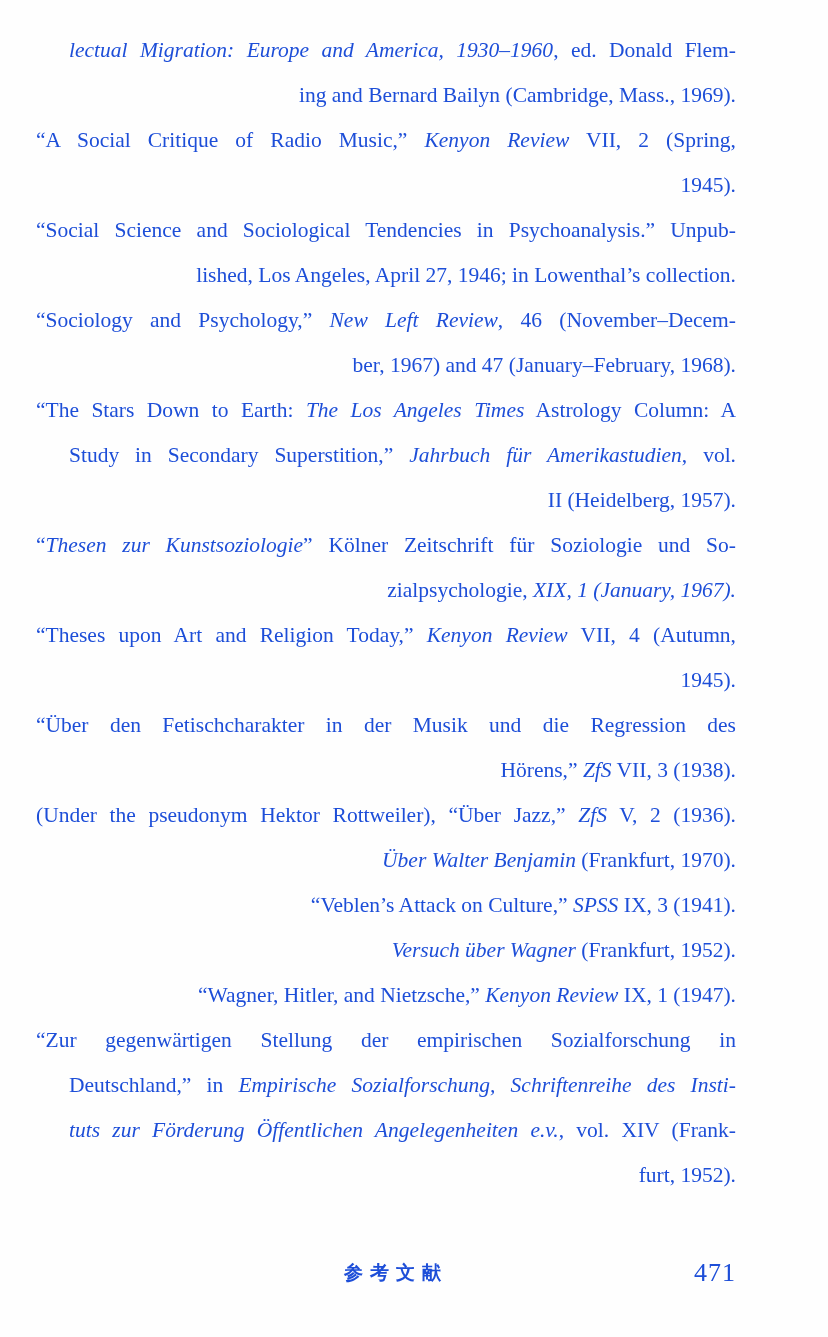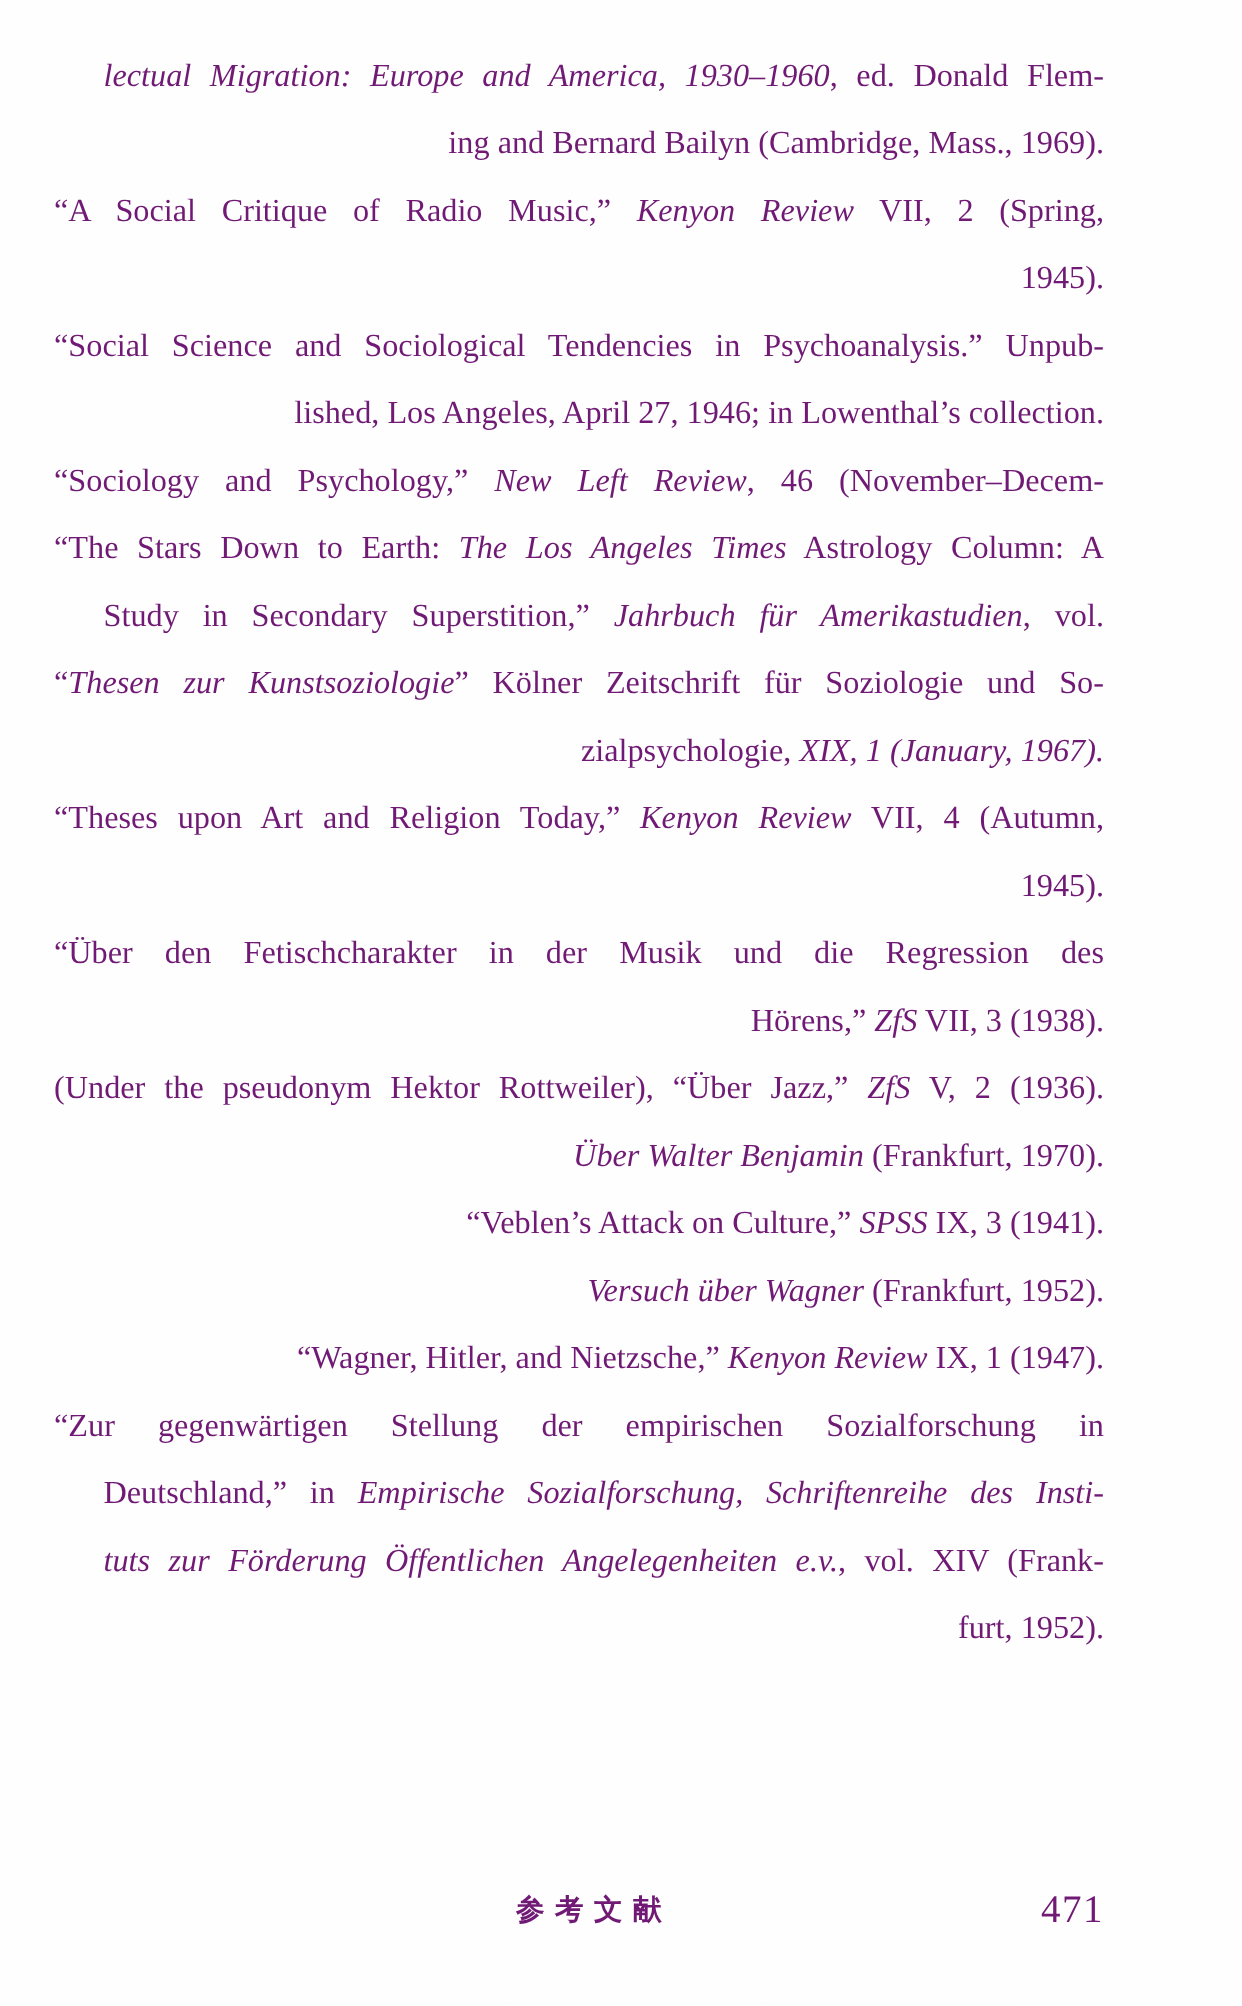--- a/index.html
+++ b/index.html
@@ -7,21 +7,21 @@
     padding: 0;
     background: #ffffff;
   }
   .page {
     position: relative;
     width: 828px;
     height: 1337px;
     background: #fefefe;
     overflow: hidden;
     font-family: "Liberation Serif", "DejaVu Serif", serif;
-    color: #701a75;
+    color: #1d4ed8;
   }
   .biblio {
     position: absolute;
     left: 36px;
     top: 28px;
     width: 700px;
     font-size: 21.5px;
     line-height: 45px;
   }
   .entry { margin: 0; }
@@ -73,24 +73,26 @@
       <div class="entry">
         <div class="line just"><span>“A Social Critique of Radio Music,” </span><em>Kenyon Review</em><span> VII, 2 (Spring,</span></div>
         <div class="line indent"><span>1945).</span></div>
       </div>
       <div class="entry">
         <div class="line just"><span>“Social Science and Sociological Tendencies in Psychoanalysis.” Unpub-</span></div>
         <div class="line indent"><span>lished, Los Angeles, April 27, 1946; in Lowenthal’s collection.</span></div>
       </div>
       <div class="entry">
         <div class="line just"><span>“Sociology and Psychology,” </span><em>New Left Review</em><span>, 46 (November–Decem-</span></div>
+        <div class="line indent"><span>ber, 1967) and 47 (January–February, 1968).</span></div>
       </div>
       <div class="entry">
         <div class="line just"><span>“The Stars Down to Earth: </span><em>The Los Angeles Times</em><span> Astrology Column: A</span></div>
         <div class="line indent just"><span>Study in Secondary Superstition,” </span><em>Jahrbuch für Amerikastudien</em><span>, vol.</span></div>
+        <div class="line indent"><span>II (Heidelberg, 1957).</span></div>
       </div>
       <div class="entry">
         <div class="line just"><span>“</span><em>Thesen zur Kunstsoziologie</em><span>” Kölner Zeitschrift für Soziologie und So-</span></div>
         <div class="line indent"><span>zialpsychologie, </span><em>XIX, 1 (January, 1967).</em></div>
       </div>
       <div class="entry">
         <div class="line just"><span>“Theses upon Art and Religion Today,” </span><em>Kenyon Review</em><span> VII, 4 (Autumn,</span></div>
         <div class="line indent"><span>1945).</span></div>
       </div>
       <div class="entry">

